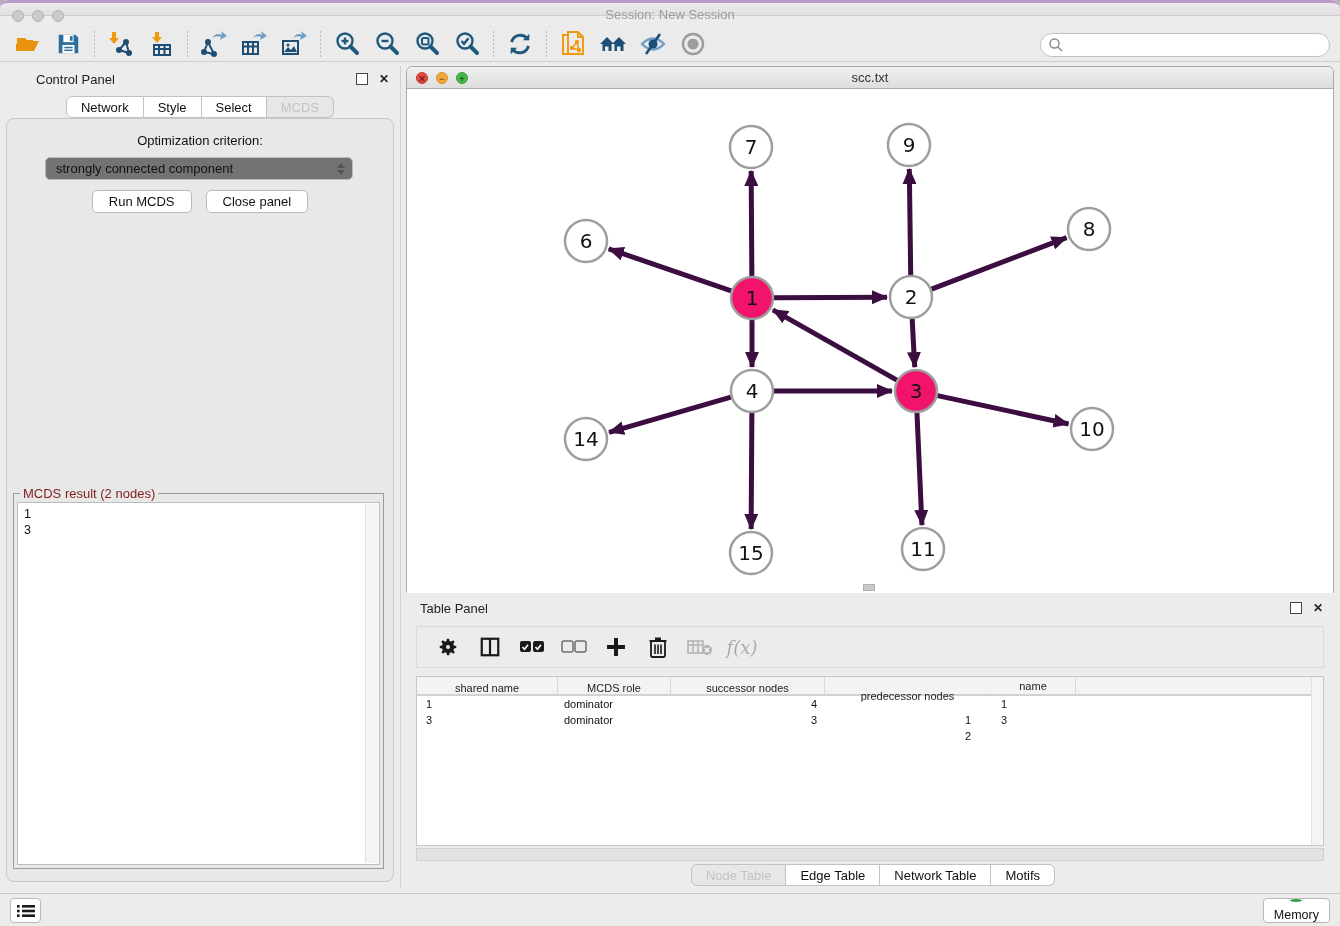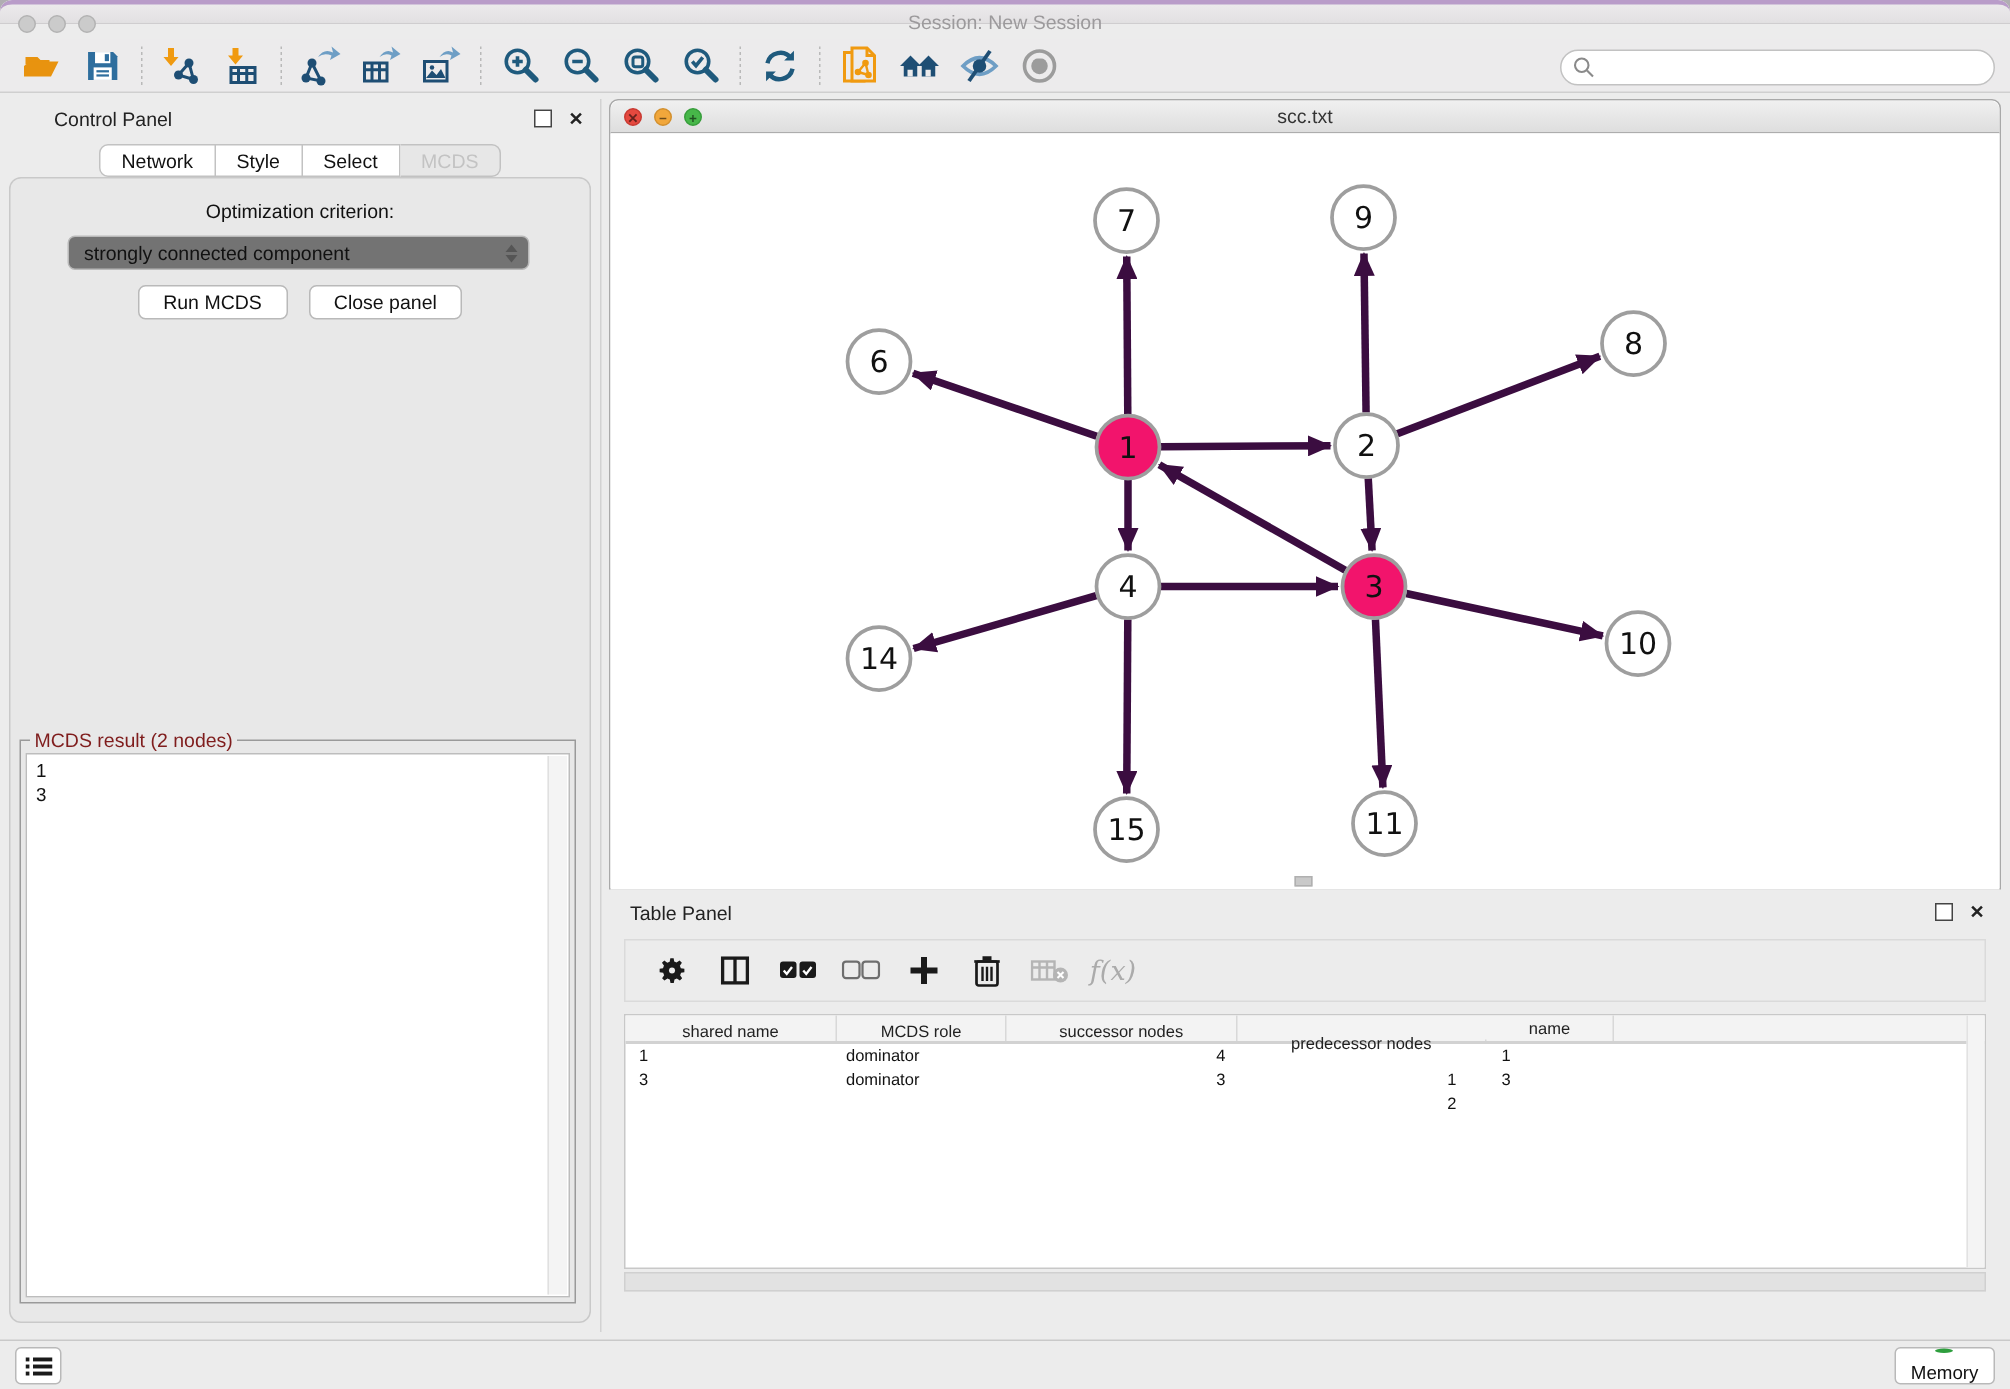--- a/index.html
+++ b/index.html
@@ -502,20 +502,26 @@
         <div class="c c2">dominator</div>
         <div class="c c3">3</div>
         <div class="c c4">2</div>
         <div class="c c5">3</div>
       </div>
       <div class="dt-scroll"></div>
     </div>
 
     <div class="t-strip"></div>
 
+    <div class="t-tabs">
+      <div class="tab disabled-active">Node Table</div>
+      <div class="tab">Edge Table</div>
+      <div class="tab">Network Table</div>
+      <div class="tab">Motifs</div>
+    </div>
   </div>
 
   <div class="statusbar">
     <div class="sb-left">
       <svg width="18" height="14" viewBox="0 0 18 14">
         <rect x="0" y="1" width="2.6" height="2.6" fill="#1A1A1A"></rect>
           <rect x="5" y="1" width="13" height="2.6" fill="#1A1A1A"></rect>
         <rect x="0" y="5.7" width="2.6" height="2.6" fill="#1A1A1A"></rect>
           <rect x="5" y="5.7" width="13" height="2.6" fill="#1A1A1A"></rect>
         <rect x="0" y="10.4" width="2.6" height="2.6" fill="#1A1A1A"></rect>

